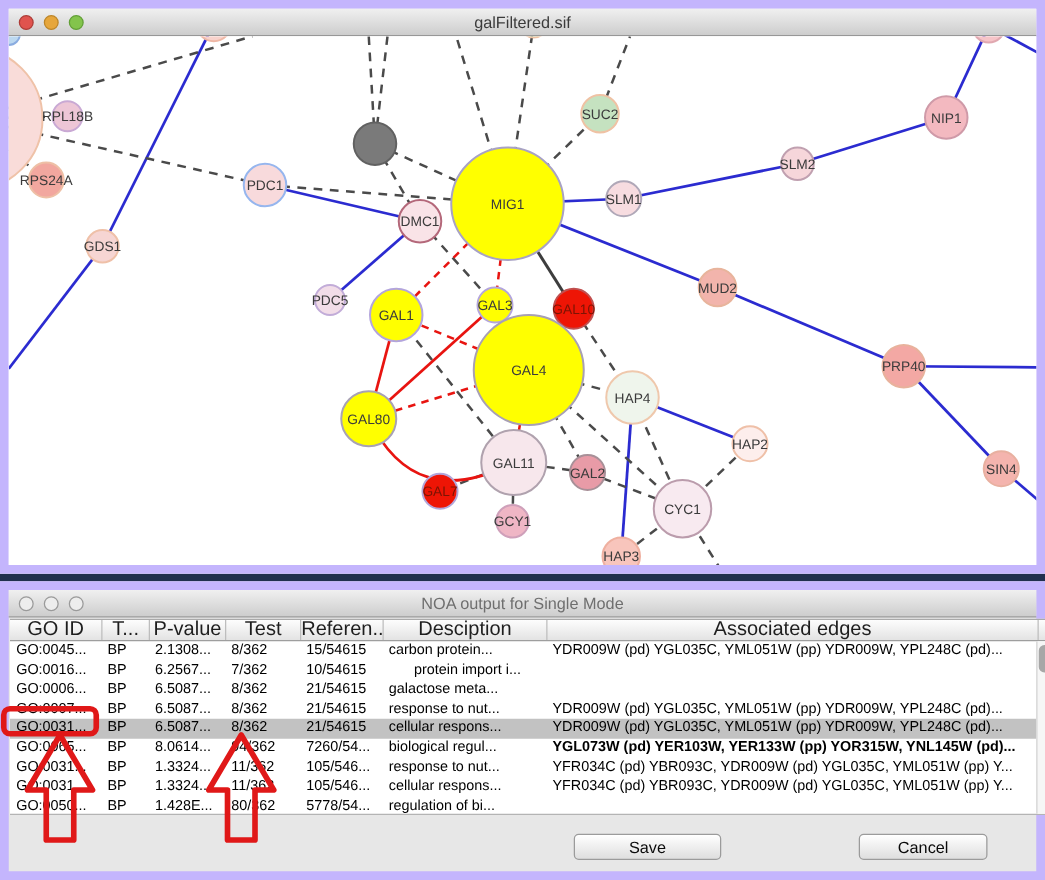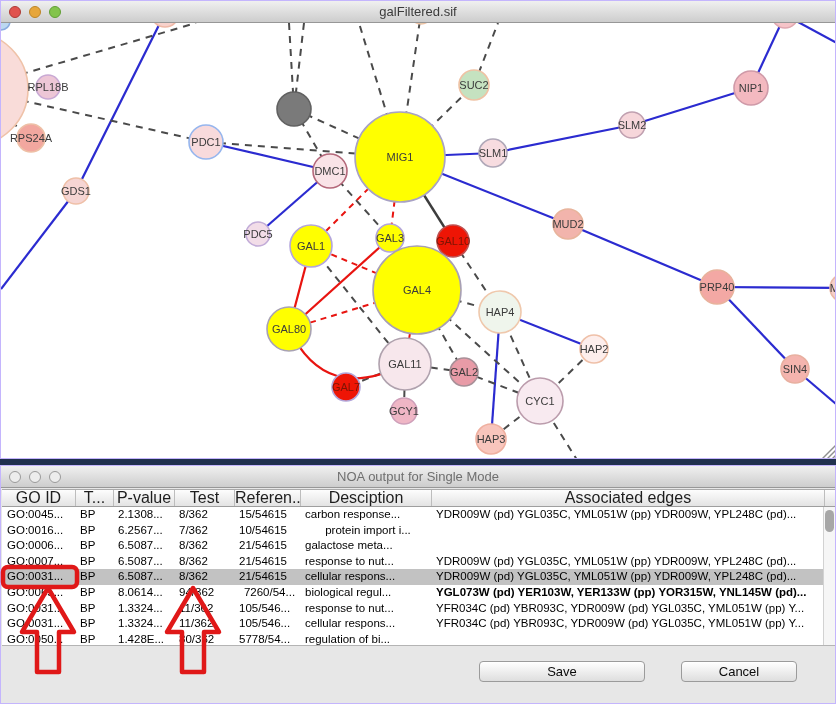--- a/index.html
+++ b/index.html
@@ -1,21 +1,21 @@
 <!DOCTYPE html>
 <html><head>
 <meta charset="utf-8">
 <style>
   html,body{margin:0;padding:0;background:#20304e;}
   *{box-sizing:border-box;}
   .stage{position:relative;width:836px;height:704px;overflow:hidden;
          font-family:"Liberation Sans",sans-serif;background:#20304e;}
 
   
-  .win{position:absolute;background:#fff;border:1px solid #c4b5fd;}
+  .win{position:absolute;background:#fff;border:7px solid #c4b5fd;}
   .net-win{left:0;top:0;width:836px;height:459px;}
   .noa-win{left:0;top:465px;width:836px;height:239px;background:#e7e7e7;}
   .titlebar{position:relative;height:22px;
             background:linear-gradient(#f0f0f0,#cdcdcd);
             border-bottom:1px solid #979797;}
   .titlebar .title{position:absolute;left:0;right:0;top:3px;text-align:center;
             font-size:13px;color:#3b3b3b;}
   .noa-win .titlebar .title{color:#6f6f6f;}
   .lights{position:absolute;left:8px;top:5px;display:flex;gap:8px;}
   .tl{width:12px;height:12px;border-radius:50%;display:inline-block;}
@@ -44,22 +44,22 @@
   .sbar{position:absolute;right:0;top:17px;bottom:0;width:12px;background:#f6f6f6;
         border-left:1px solid #d2d2d2;}
   .sthumb{position:absolute;left:1px;top:3px;width:9px;height:22px;background:#a7a7a7;
         border-radius:5px;}
 
   
   .mac-btn{position:absolute;top:195px;height:21px;border:1px solid #9b9b9b;
         border-radius:4px;background:linear-gradient(#ffffff,#dedede);
         font-family:"Liberation Sans",sans-serif;font-size:13px;color:#0a0a0a;
         box-shadow:0 1px 0 rgba(255,255,255,.7) inset;}
-  .mac-btn.save{left:478px;width:166px;}
-  .mac-btn.cancel{left:680px;width:116px;}
+  .mac-btn.save{left:452px;width:118px;}
+  .mac-btn.cancel{left:680px;width:103px;}
 
   
   #annot{position:absolute;left:0;top:0;pointer-events:none;z-index:60;}
 </style>
 </head>
 <body>
 
 <div class="stage">
 
   <section class="win net-win">
@@ -216,21 +216,21 @@
           <div class="hcell" style="width: 393px;">Associated edges</div>
           <div class="hfill"></div>
         </div>
       <div class="tbody" id="noa-body">
           <div class="trow">
             <div class="tcell" style="width: 73px;">GO:0045...</div>
             <div class="tcell" style="width: 38px;">BP</div>
             <div class="tcell" style="width: 61px;">2.1308...</div>
             <div class="tcell" style="width: 60px;">8/362</div>
             <div class="tcell" style="width: 66px;">15/54615</div>
-            <div class="tcell" style="width: 131px;">carbon response...</div>
+            <div class="tcell" style="width: 131px;">carbon protein...</div>
             <div class="tcell" style="width: 393px;">YDR009W (pd) YGL035C, YML051W (pp) YDR009W, YPL248C (pd)...</div>
           </div>
           <div class="trow">
             <div class="tcell" style="width: 73px;">GO:0016...</div>
             <div class="tcell" style="width: 38px;">BP</div>
             <div class="tcell" style="width: 61px;">6.2567...</div>
             <div class="tcell" style="width: 60px;">7/362</div>
             <div class="tcell" style="width: 66px;">10/54615</div>
             <div class="tcell" style="width: 131px; text-align: center;">protein import i...</div>
           </div>
@@ -258,21 +258,21 @@
             <div class="tcell" style="width: 60px;">8/362</div>
             <div class="tcell" style="width: 66px;">21/54615</div>
             <div class="tcell" style="width: 131px;">cellular respons...</div>
             <div class="tcell" style="width: 393px;">YDR009W (pd) YGL035C, YML051W (pp) YDR009W, YPL248C (pd)...</div>
           </div>
           <div class="trow">
             <div class="tcell" style="width: 73px;">GO:0065...</div>
             <div class="tcell" style="width: 38px;">BP</div>
             <div class="tcell" style="width: 61px;">8.0614...</div>
             <div class="tcell" style="width: 60px;">94/362</div>
-            <div class="tcell" style="width: 66px; text-align: center;">7260/54...</div>
+            <div class="tcell" style="width: 66px;">7260/54...</div>
             <div class="tcell" style="width: 131px;">biological regul...</div>
             <div class="tcell" style="width: 393px; font-weight: bold;">YGL073W (pd) YER103W, YER133W (pp) YOR315W, YNL145W (pd)...</div>
           </div>
           <div class="trow">
             <div class="tcell" style="width: 73px;">GO:0031...</div>
             <div class="tcell" style="width: 38px;">BP</div>
             <div class="tcell" style="width: 61px;">1.3324...</div>
             <div class="tcell" style="width: 60px;">11/362</div>
             <div class="tcell" style="width: 66px;">105/546...</div>
             <div class="tcell" style="width: 131px;">response to nut...</div>

